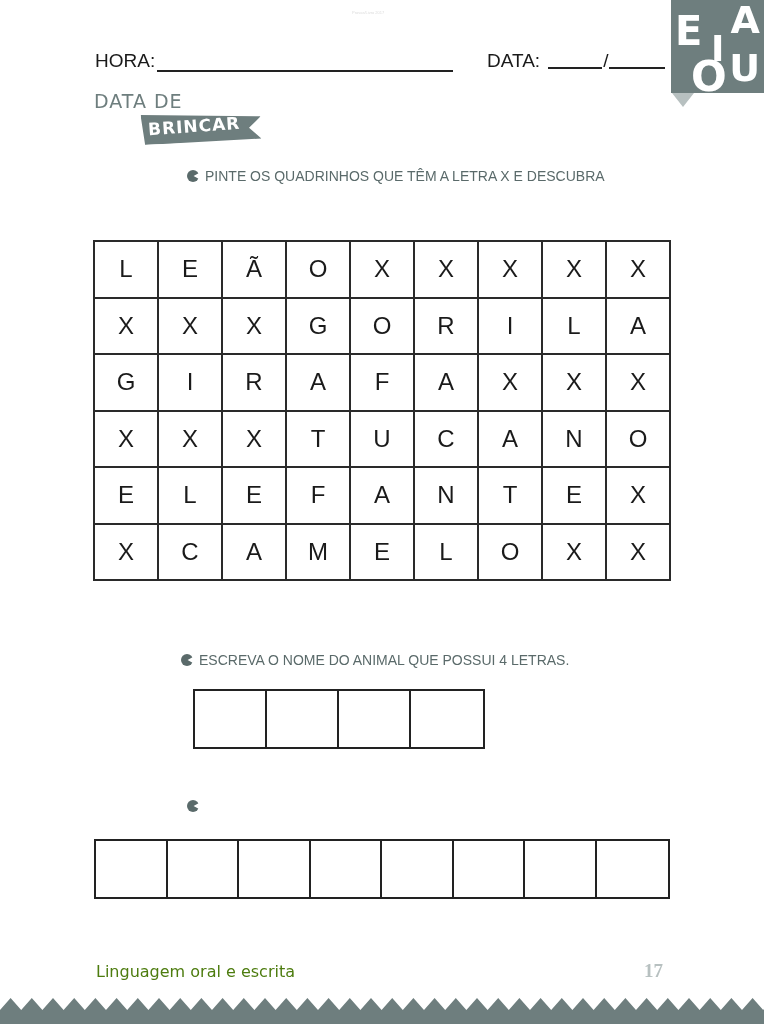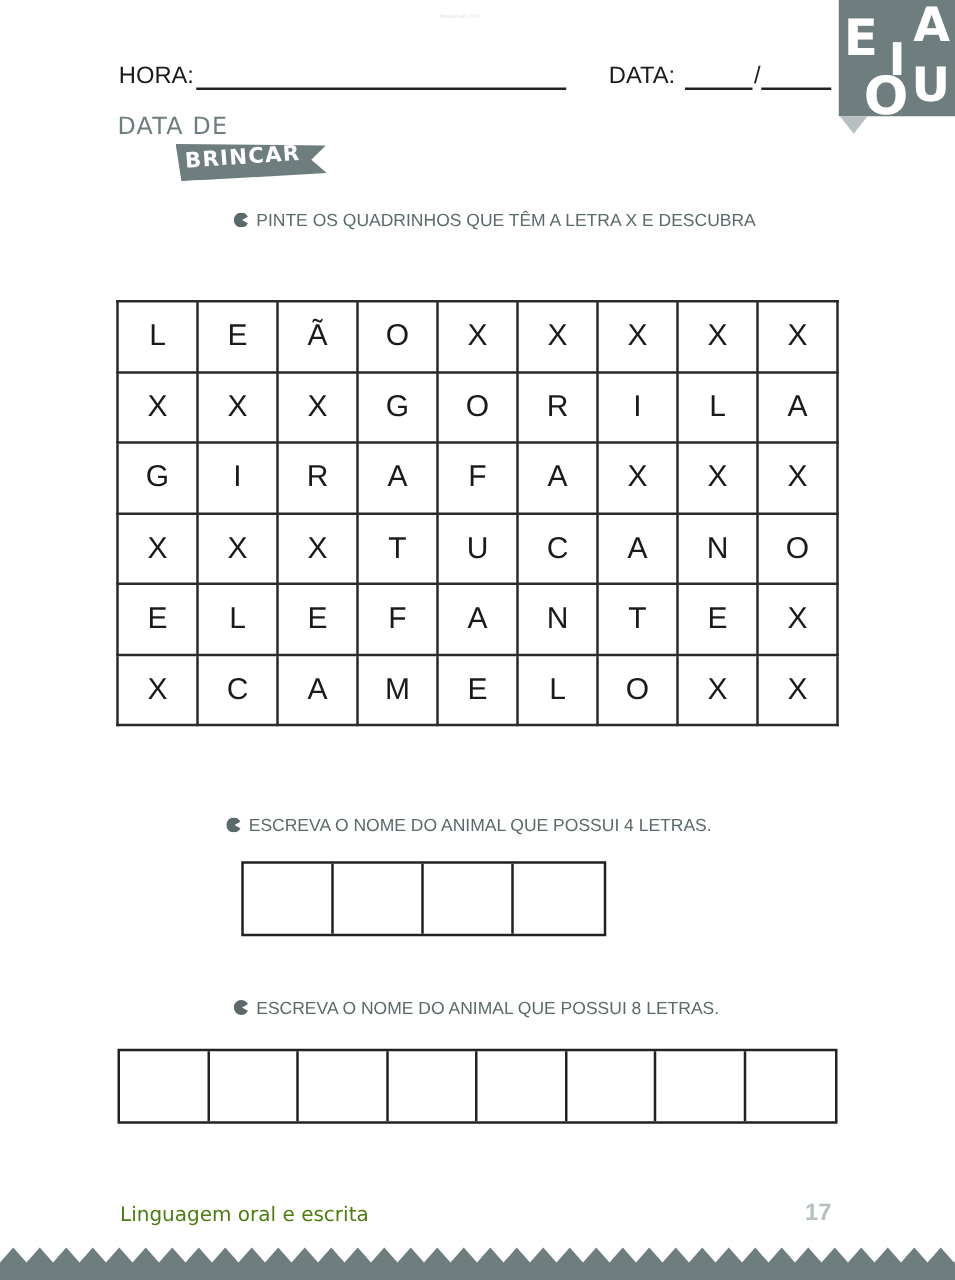--- a/index.html
+++ b/index.html
@@ -1,21 +1,21 @@
 <!DOCTYPE html>
 <html><head>
 <meta charset="utf-8">
 <style>
   * { box-sizing: border-box; margin: 0; padding: 0; }
   html, body { width: 764px; height: 1024px; background: #ffffff; overflow: hidden; }
   body { position: relative; font-family: "Liberation Sans", sans-serif; color: #1a1a1a; }
 
   .name-row { position: absolute; left: 95px; top: 50px; font-size: 19px; display: flex; align-items: flex-end; }
   .name-line { display: inline-block; width: 296px; border-bottom: 2px solid #222; height: 19px; margin-left: 2px; }
-  .date-row { position: absolute; left: 487px; top: 50px; font-size: 19px; display: flex; align-items: flex-end; }
+  .date-row { position: absolute; left: 487px; top: 50px; font-size: 19px; display: flex; align-items: flex-start; }
   .date-line { display: inline-block; width: 54px; border-bottom: 2px solid #222; height: 19px; }
   .date-line.first { margin-left: 8px; }
   .date-line.second { width: 56px; }
   .date-sep { font-size: 19px; margin: 0 1px; }
 
   .vowel-badge { position: absolute; left: 671px; top: 0; width: 93px; height: 93px; background: #6e7e7e; overflow: hidden; }
   .vowel-badge span { position: absolute; color: #fff; font-family: "DejaVu Sans", sans-serif; font-weight: bold; }
   .v-a { right: 4px; top: -2px; font-size: 38px; }
   .v-e { left: 4px; top: 8px; font-size: 40px; }
   .v-i { left: 40px; top: 28px; font-size: 36px; }
@@ -38,21 +38,21 @@
   .word-grid td { width: 64px; height: 56.5px; border: 2px solid #2a2a2a; text-align: center; vertical-align: middle; font-size: 24px; color: #1a1a1a; }
 
   .answer-row { position: absolute; display: flex; border: 2px solid #222; }
   .answer-row .box { width: 72px; height: 56px; border-right: 2px solid #222; }
   .answer-row .box:last-child { border-right: none; }
   .answer4 { left: 193px; top: 689px; }
   .answer8 { left: 94px; top: 839px; }
   .answer8 .box { width: 71.5px; }
 
   .footer-title { position: absolute; left: 96px; top: 962px; font-size: 16px; color: #4d7c0f; font-family: "DejaVu Sans", sans-serif; }
-  .page-number { position: absolute; left: 644px; top: 960px; font-size: 19px; font-weight: bold; color: #b7c0c0; font-family: Liberation Sans, sans-serif; }
+  .page-number { position: absolute; left: 644px; top: 960px; font-size: 19px; font-weight: bold; color: #b7c0c0; font-family: Liberation Serif, serif; }
   .zigzag { position: absolute; left: 0; top: 996px; width: 764px; height: 28px; }
   .watermark { position: absolute; left: 352px; top: 10px; font-size: 4px; color: #dcdcdc; }
 </style>
 </head>
 <body>
 
 <div class="watermark">Provas/Livro 2017</div>
 
 <div class="name-row">
   <span>HORA:</span>
@@ -158,21 +158,21 @@
   <span class="bullet-icon"></span><span>ESCREVA O NOME DO ANIMAL QUE POSSUI 4 LETRAS.</span>
 </div>
 <div class="answer-row answer4" id="ans4">
     <div class="box"></div>
     <div class="box"></div>
     <div class="box"></div>
     <div class="box"></div>
   </div>
 
 <div class="instruction instr3">
-  <span class="bullet-icon"></span><span>ESCREVA O NOME DO ANIMAL QUE POSSUI 8 LETRAS.</span>
+  <span class="bullet-icon"></span>
 </div>
 <div class="answer-row answer8" id="ans8">
     <div class="box"></div>
     <div class="box"></div>
     <div class="box"></div>
     <div class="box"></div>
     <div class="box"></div>
     <div class="box"></div>
     <div class="box"></div>
     <div class="box"></div>

